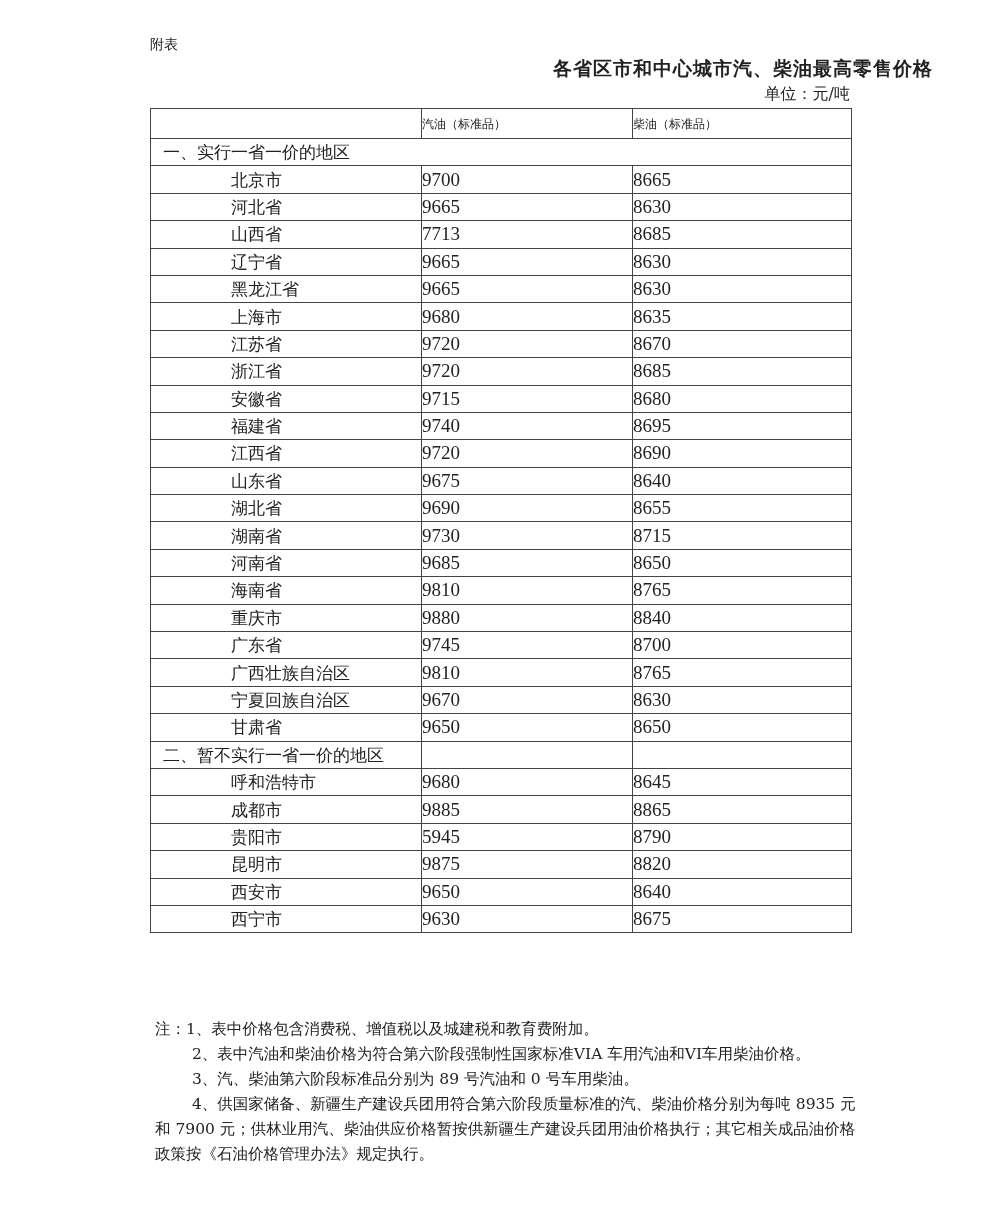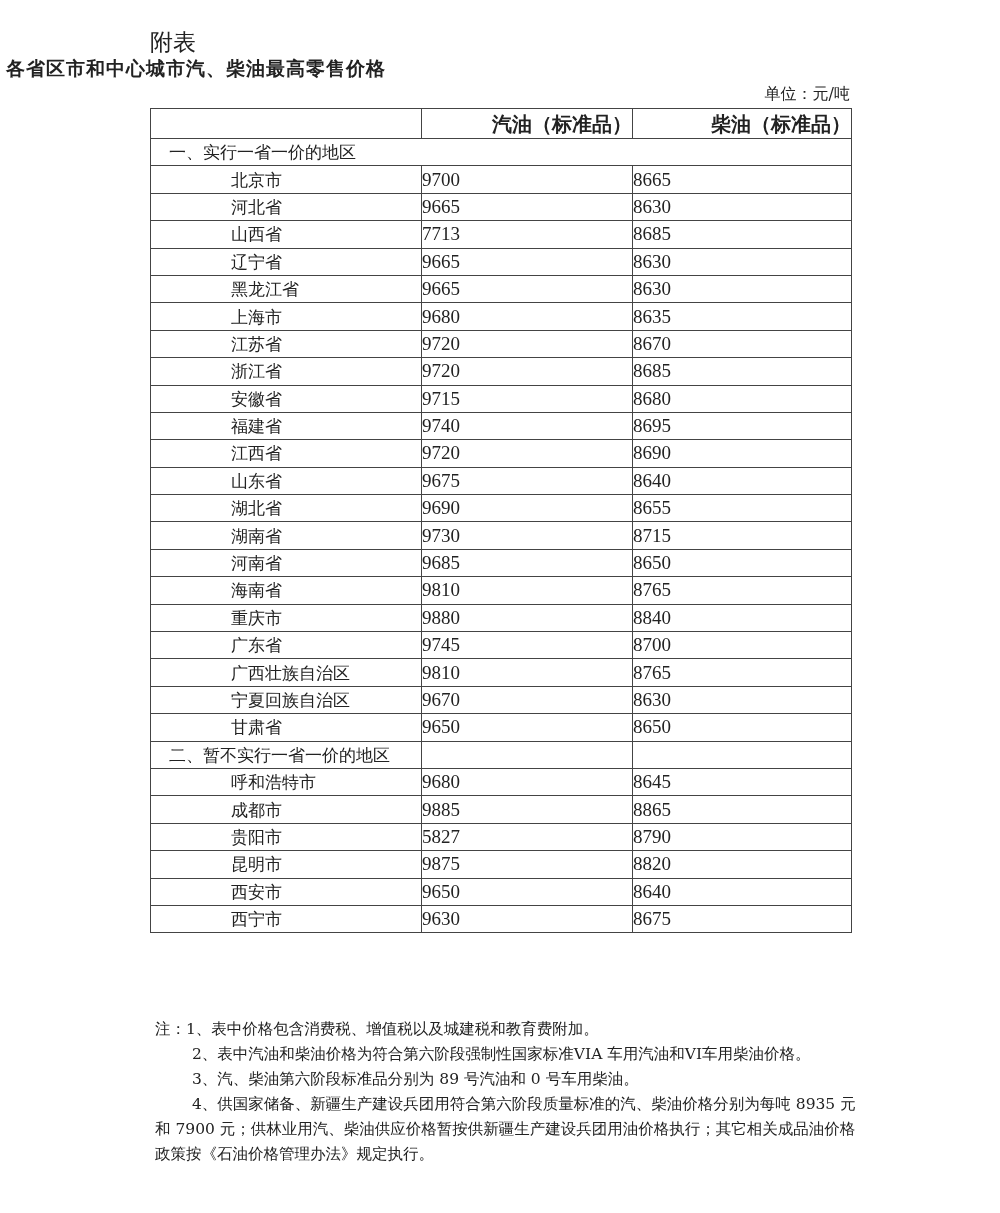--- a/index.html
+++ b/index.html
@@ -1,29 +1,29 @@
 <!DOCTYPE html>
 <html><head>
   <meta charset="utf-8">
   <style>
     html, body { margin: 0; padding: 0; background: #ffffff; }
     body { width: 1000px; height: 1213px; position: relative; overflow: hidden;
            font-family: "DejaVu Serif", "Liberation Serif", serif; color: #222; }
-    .appendix { position: absolute; left: 150px; top: 27px; font-size: 23px; text-align: right; }
-    .title { position: absolute; left: 6px; width: 916px; top: 56px; text-align: left;
+    .appendix { position: absolute; left: 150px; top: 36px; font-size: 14px; text-align: right; }
+    .title { position: absolute; left: 17px; width: 916px; top: 56px; text-align: right;
              font-family: "DejaVu Sans", "Liberation Sans", sans-serif; font-weight: bold; font-size: 19px; letter-spacing: 1px; }
     .unit { position: absolute; right: 150px; top: 84px; font-size: 16px; }
     table { position: absolute; left: 150px; top: 108px; width: 701px; border-collapse: collapse;
             table-layout: fixed; }
     td { border: 1.3px solid #444; height: 26.4px; padding: 0; font-size: 17px; line-height: 26px; }
     col.c1 { width: 271px; } col.c2 { width: 211px; } col.c3 { width: 219px; }
-    tr.header td { height: 29px; font-size: 20px; text-align: right; font-weight: bold; }
+    tr.header td { height: 29px; font-size: 12px; text-align: left; }
     td.name { padding-left: 80px; }
     td.num { text-align: left; font-family: "Liberation Serif", serif; font-size: 19px; }
-    tr.section td.sec { padding-left: 18px; }
+    tr.section td.sec { padding-left: 12px; }
     .notes { position: absolute; left: 155px; top: 1016px; width: 705px; font-size: 15.5px; line-height: 25px; }
     .notes p { margin: 0; }
     .indent { text-indent: 37px; }
     .n1 { margin-top: 1px !important; }
   </style>
 </head>
 <body>
 
 <div class="appendix">附表</div>
 <div class="title">各省区市和中心城市汽、柴油最高零售价格</div>
@@ -159,21 +159,21 @@
         <td class="num">9680</td>
         <td class="num">8645</td>
       </tr>
       <tr>
         <td class="name">成都市</td>
         <td class="num">9885</td>
         <td class="num">8865</td>
       </tr>
       <tr>
         <td class="name">贵阳市</td>
-        <td class="num">5827</td>
+        <td class="num">5945</td>
         <td class="num">8790</td>
       </tr>
       <tr>
         <td class="name">昆明市</td>
         <td class="num">9875</td>
         <td class="num">8820</td>
       </tr>
       <tr>
         <td class="name">西安市</td>
         <td class="num">9650</td>

